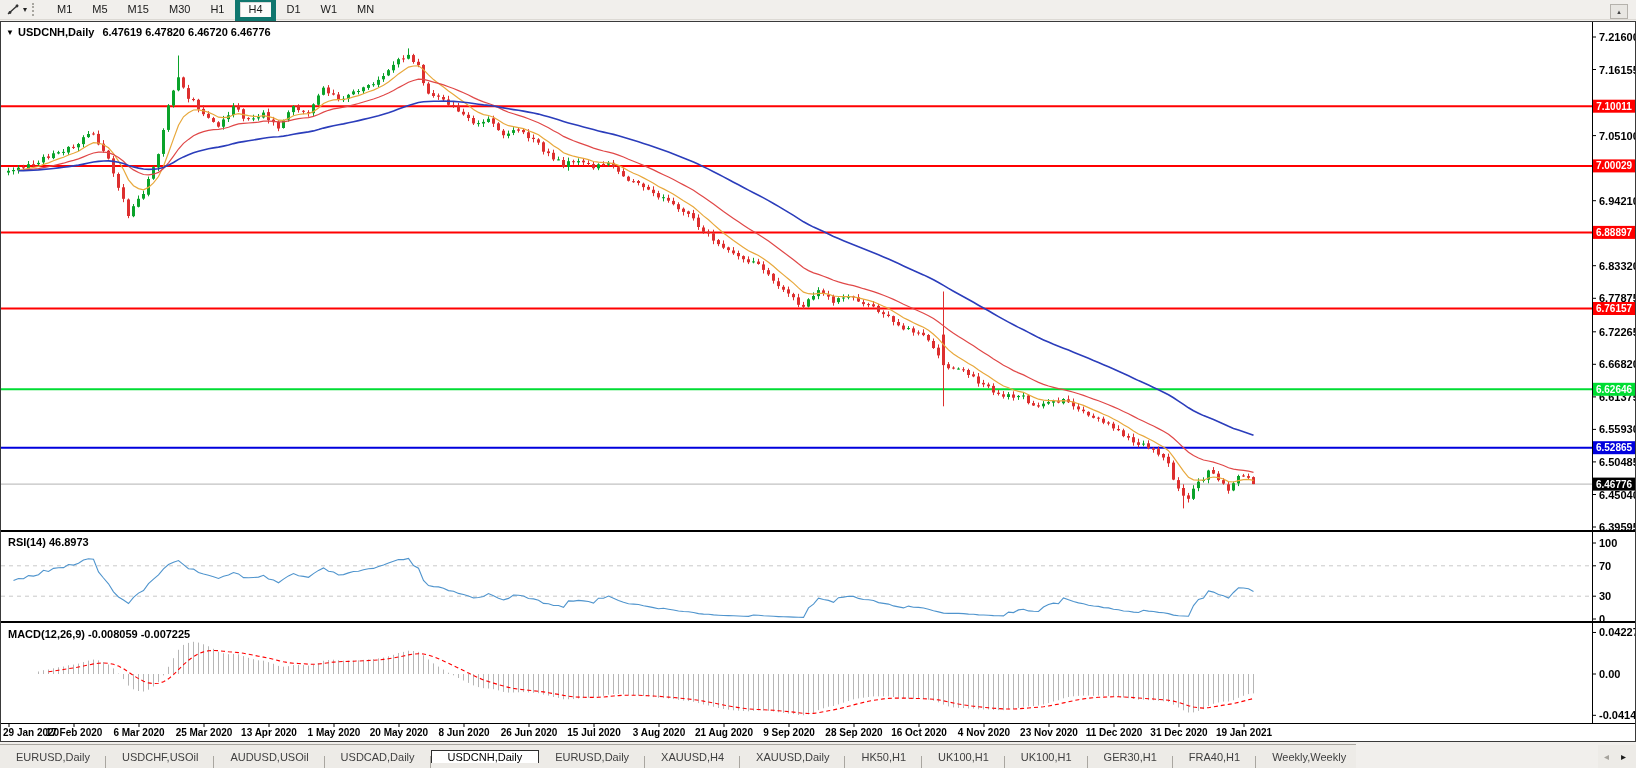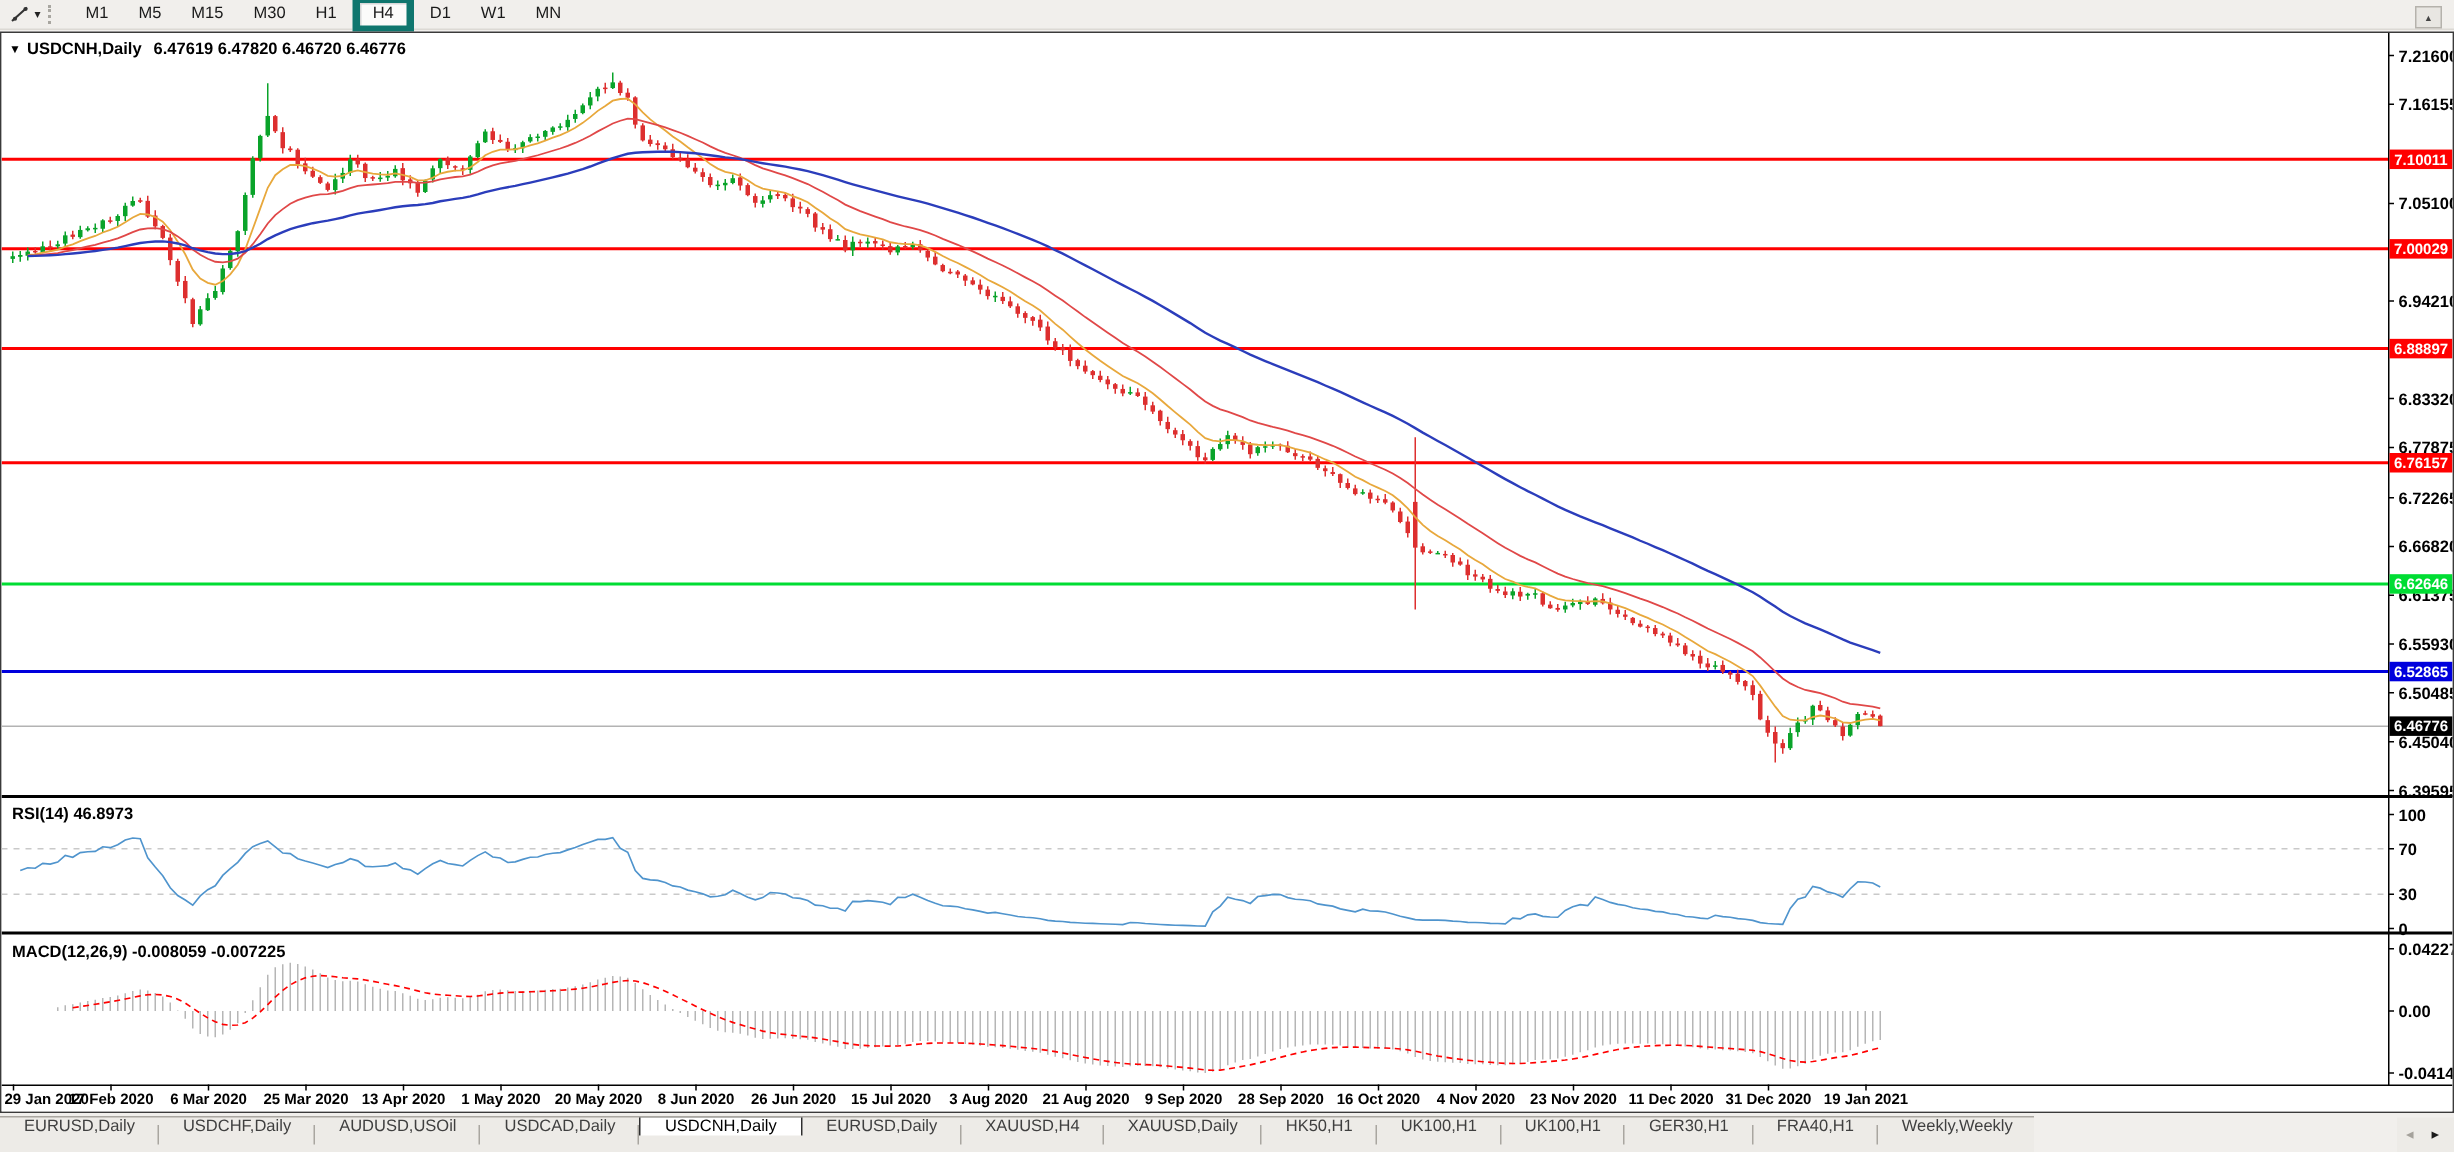--- a/index.html
+++ b/index.html
@@ -20,21 +20,21 @@
   
   .chart-frame{position:absolute;left:0;top:21px;width:1634px;height:719px;background:#fff;
     border:1px solid #3a3a3a;}
   svg{display:block;}
   svg text{font-family:"Liberation Sans",sans-serif;}
   .ttl tspan{font-size:11px;font-weight:700;fill:#000;}
   .plabel{font-size:11px;font-weight:700;fill:#000;}
   .dd{font-size:8px;fill:#000;}
   
   .tabbar{position:absolute;left:0;top:744px;width:1356px;height:24px;background:#edebe7;
-    border-top:1px solid #a9a6a0;display:flex;align-items:flex-start;overflow:hidden;}
+    border-top:1px solid #a9a6a0;display:flex;align-items:center;overflow:hidden;}
   .tab{flex:none;font-size:11px;color:#3f3f3f;padding:0 16px;display:flex;align-items:center;
     position:relative;white-space:nowrap;}
   .tab:not(.active)::after{content:"";position:absolute;right:0;top:5px;height:13px;
     width:1px;background:#a9a6a0;}
   .tab.active{background:#fff;border:1px solid #2e2e2e;border-bottom:none;color:#000;
     margin-top:-1px;z-index:2;}
   .tab-arrows{position:absolute;right:0;top:745px;height:23px;width:38px;background:#edebe7;
     display:flex;align-items:center;z-index:3;}
   .arr{width:17px;text-align:center;font-size:10px;line-height:23px;}
   .arr.dim{color:#a5a29c;}
@@ -944,21 +944,21 @@
       </g>
     <text class="dd" x="5" y="13">▼</text>
     <text class="ttl" x="17" y="14"><tspan>USDCNH,Daily</tspan><tspan dx="8">6.47619 6.47820 6.46720 6.46776</tspan></text>
     <text class="plabel" x="7" y="524">RSI(14) 46.8973</text>
     <text class="plabel" x="7" y="616">MACD(12,26,9) -0.008059 -0.007225</text>
   </svg>
 </div>
 
 <div class="tabbar" id="tabs">
     <div class="tab">EURUSD,Daily</div>
-    <div class="tab">USDCHF,Daily</div>
+    <div class="tab">USDCHF,USOil</div>
     <div class="tab">AUDUSD,USOil</div>
     <div class="tab">USDCAD,Daily</div>
     <div class="tab active">USDCNH,Daily</div>
     <div class="tab">EURUSD,Daily</div>
     <div class="tab">XAUUSD,H4</div>
     <div class="tab">XAUUSD,Daily</div>
     <div class="tab">HK50,H1</div>
     <div class="tab">UK100,H1</div>
     <div class="tab">UK100,H1</div>
     <div class="tab">GER30,H1</div>

